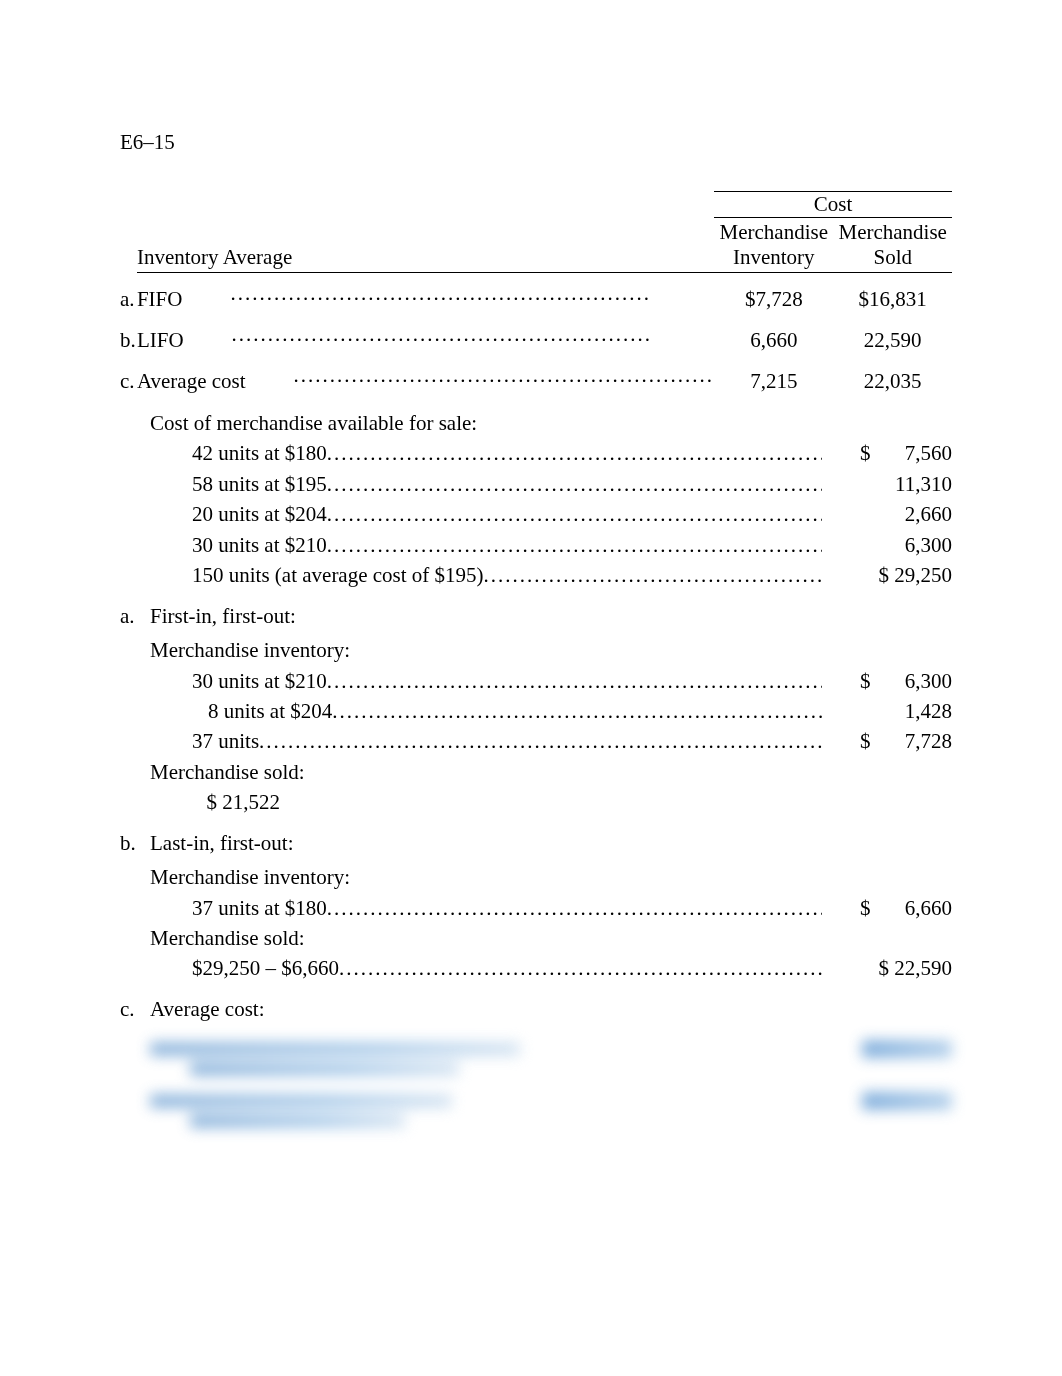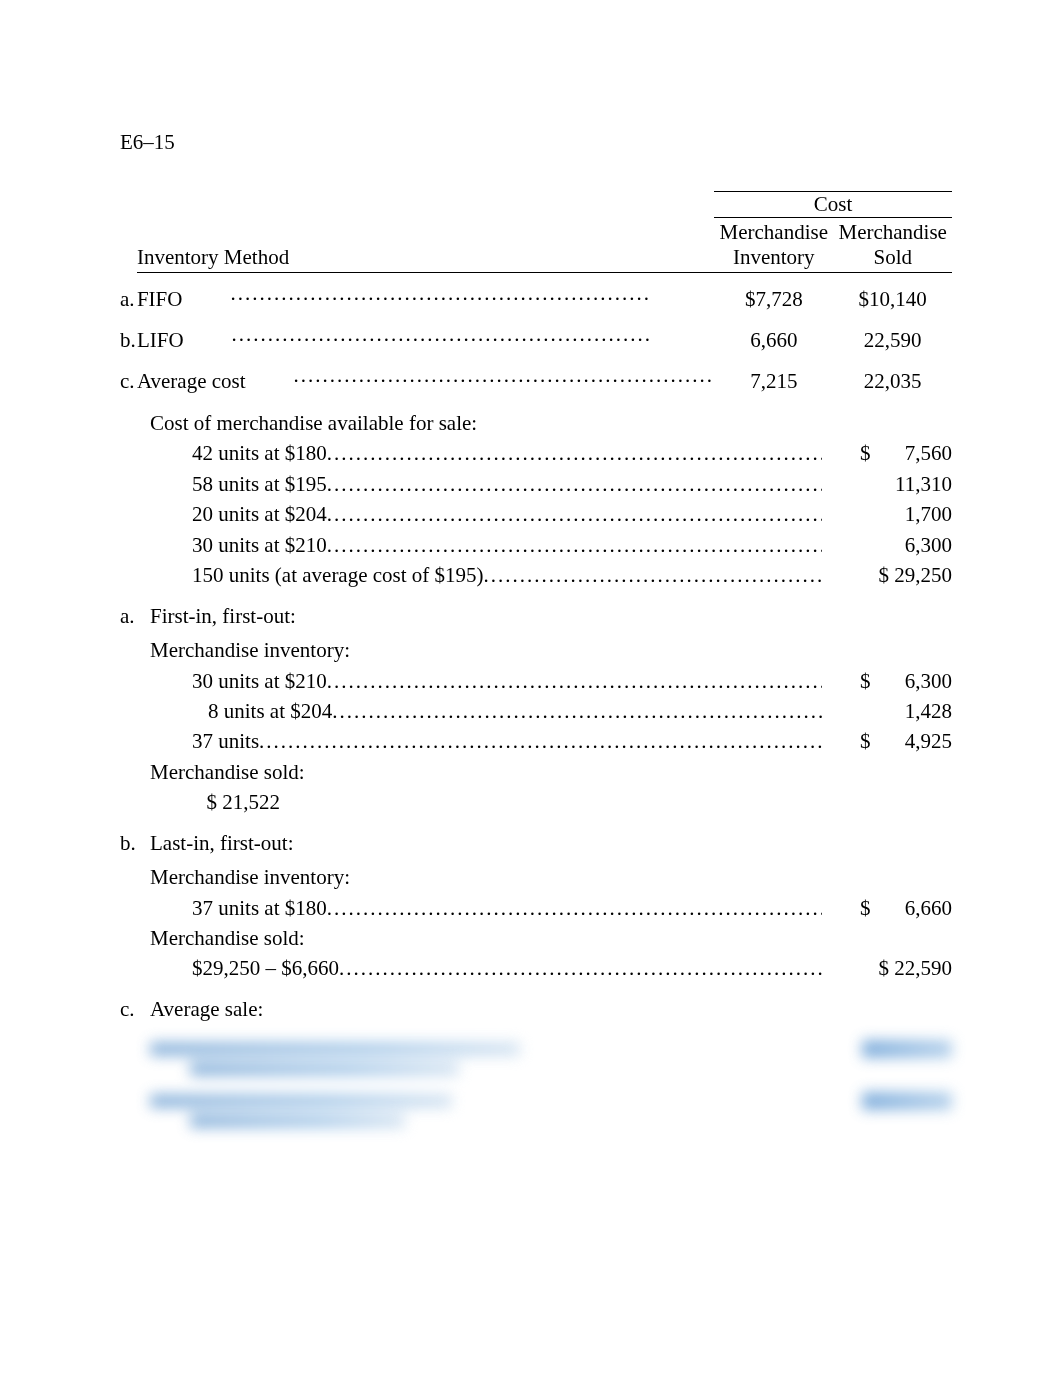--- a/index.html
+++ b/index.html
@@ -87,39 +87,39 @@
 
 <table class="table">
   <tbody>
       <tr class="tbl-head-row">
     <td class="col-label"></td>
     <td class="col-name"></td>
     <td colspan="2" class="tbl-head-cost">Cost</td>
   </tr>
   <tr class="tbl-head2 underline-cells">
     <td class="col-label"></td>
-    <td class="col-name" style="text-align:left;">Inventory Method</td>
+    <td class="col-name" style="text-align:left;">Inventory Average</td>
     <td class="col-inv">
           <div>Merchandise<br>Inventory</div>
         </td>
     <td class="col-sold">
           <div>Merchandise<br>Sold</div>
         </td>
   </tr>
 
   <tr class="method-row">
     <td class="col-label">a.</td>
     <td class="col-name">
           <span class="dotfill">
             <span>FIFO</span>
             <span class="dots"></span>
           </span>
         </td>
     <td class="col-inv">$7,728</td>
-    <td class="col-sold">$10,140</td>
+    <td class="col-sold">$16,831</td>
   </tr>
   <tr class="method-row">
     <td class="col-label">b.</td>
     <td class="col-name">
           <span class="dotfill">
             <span>LIFO</span>
             <span class="dots"></span>
           </span>
         </td>
     <td class="col-inv">6,660</td>
@@ -166,21 +166,21 @@
       <span class="dots"></span>
     </div>
   <div class="txt-amt">11,310</div>
 </div>
 <div class="line">
   <div class="txt-label"></div>
   <div class="txt-body indent1">
       <span class="lead">20 units at $204</span>
       <span class="dots"></span>
     </div>
-  <div class="txt-amt">1,700</div>
+  <div class="txt-amt">2,660</div>
 </div>
 <div class="line">
   <div class="txt-label"></div>
   <div class="txt-body indent1">
       <span class="lead">30 units at $210</span>
       <span class="dots"></span>
     </div>
   <div class="txt-amt">6,300</div>
 </div>
 <div class="line">
@@ -226,21 +226,21 @@
   <div class="txt-amt">1,428</div>
 </div>
 <div class="line">
   <div class="txt-label"></div>
   <div class="txt-body indent1">
       <span class="lead">37 units</span>
       <span class="dots"></span>
     </div>
   <div class="txt-amt"><span class="amt-inner">
         <span class="sym">$</span>
-        <span class="num">4,925</span>
+        <span class="num">7,728</span>
       </span></div>
 </div>
 <div class="line">
   <div class="txt-label"></div>
   <div class="txt-body">
       <span class="lead">Merchandise sold:</span>
     </div>
   <div class="txt-amt"></div>
 </div>
 <div class="line">
@@ -285,21 +285,21 @@
   <div class="txt-body indent1">
       <span class="lead">$29,250 – $6,660</span>
       <span class="dots"></span>
     </div>
   <div class="txt-amt">$ 22,590</div>
 </div>
 
 <div class="line section-title">
   <div class="txt-label">c.</div>
   <div class="txt-body">
-      <span class="lead">Average sale:</span>
+      <span class="lead">Average cost:</span>
     </div>
   <div class="txt-amt"></div>
 </div>
 
 <div class="blur-region" style="margin-top:8px;">
   <div style="display:flex;">
     <div style="flex:0 0 30px;"></div>
     <div style="flex:1;">
       <div class="blur-bar" style="width:55%;"></div>
       <div class="blur-bar" style="width:40%; margin-left:40px;"></div>

